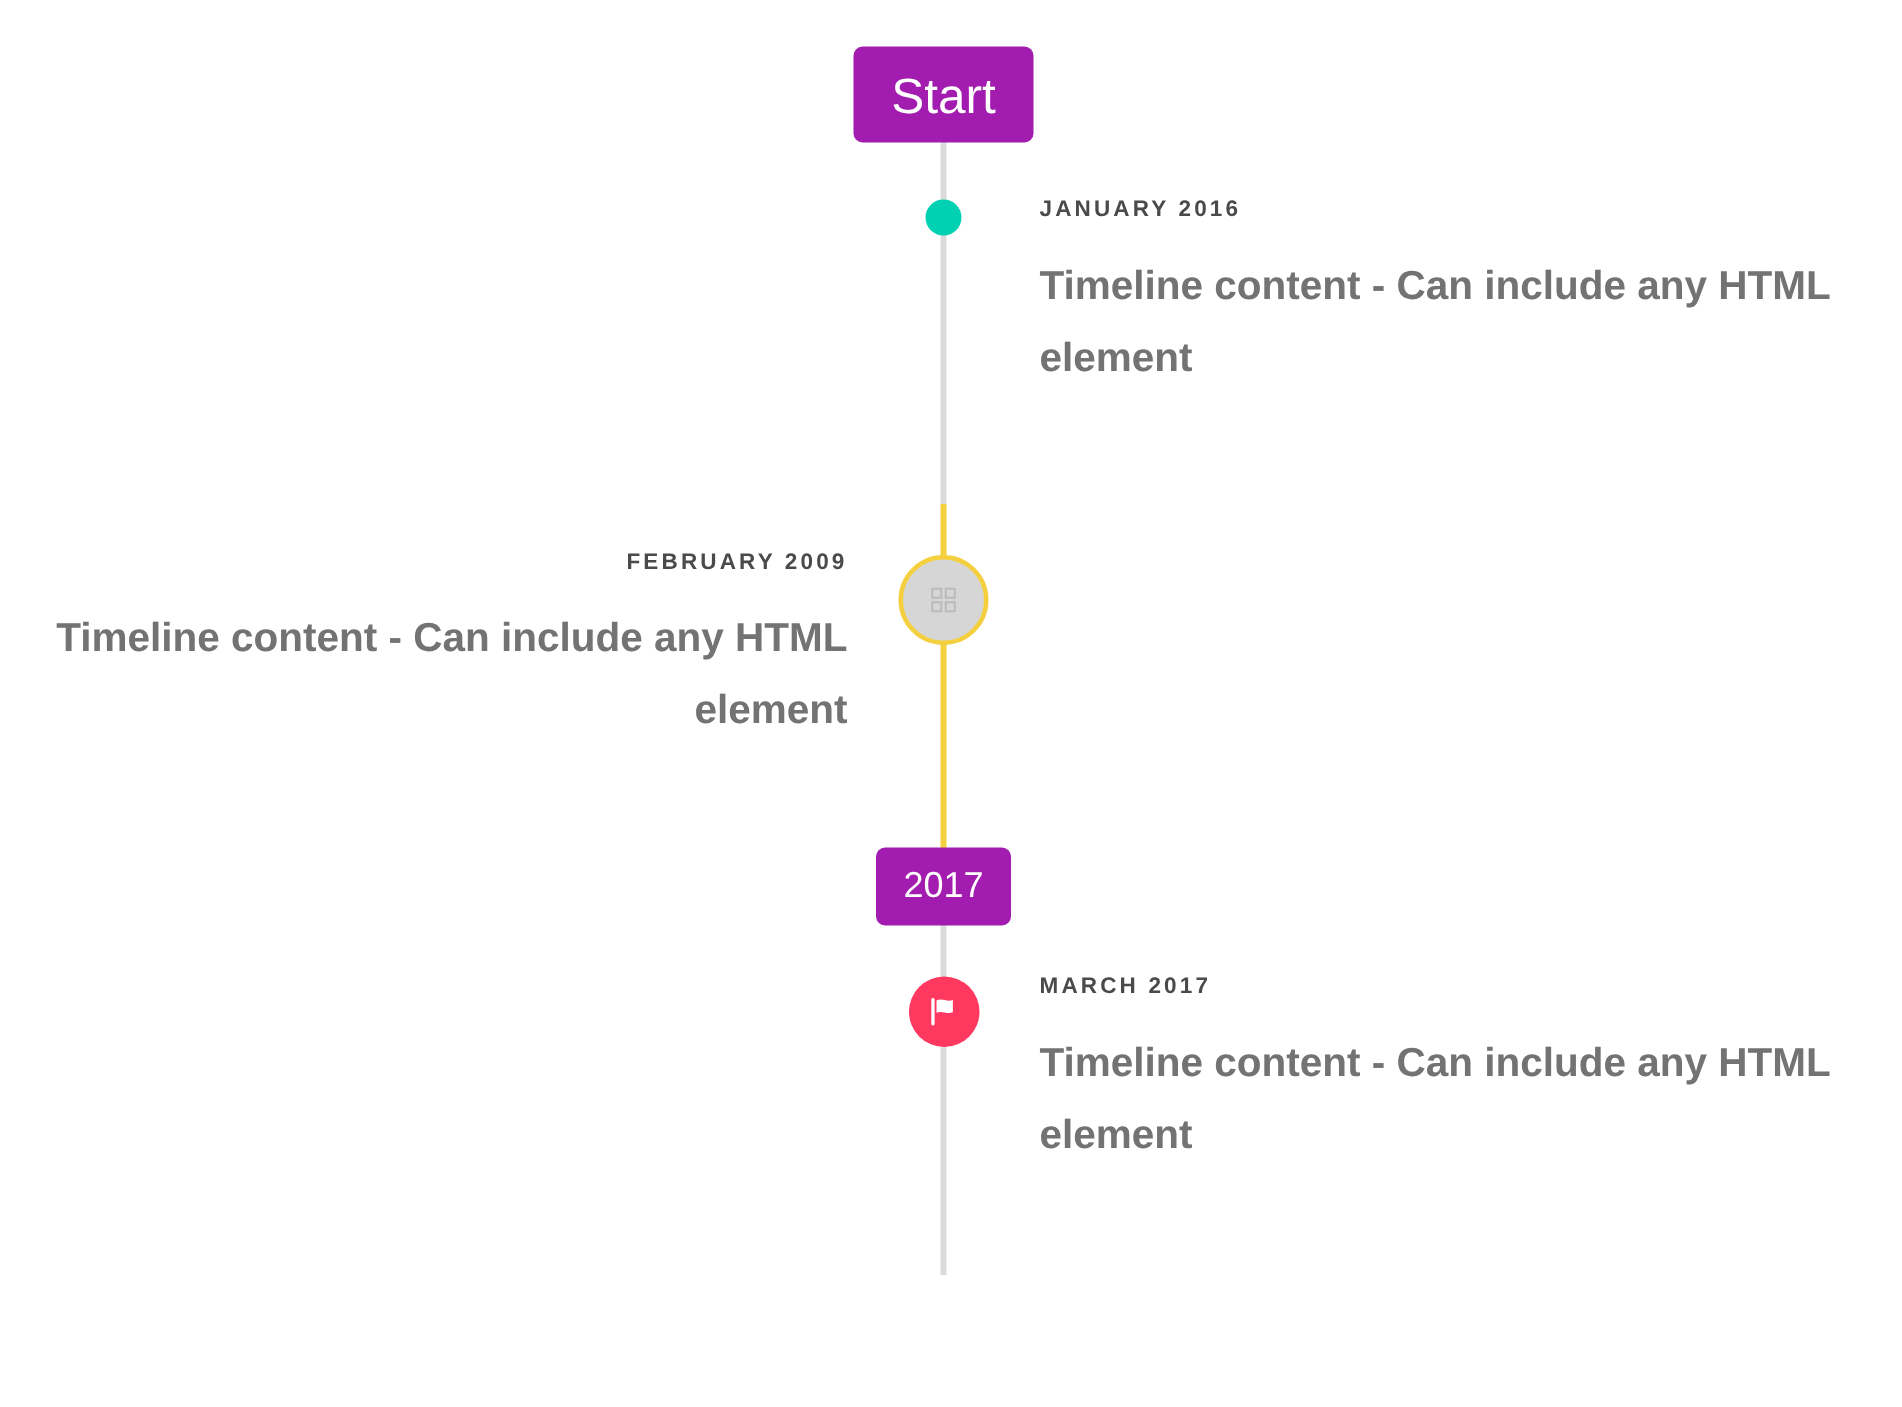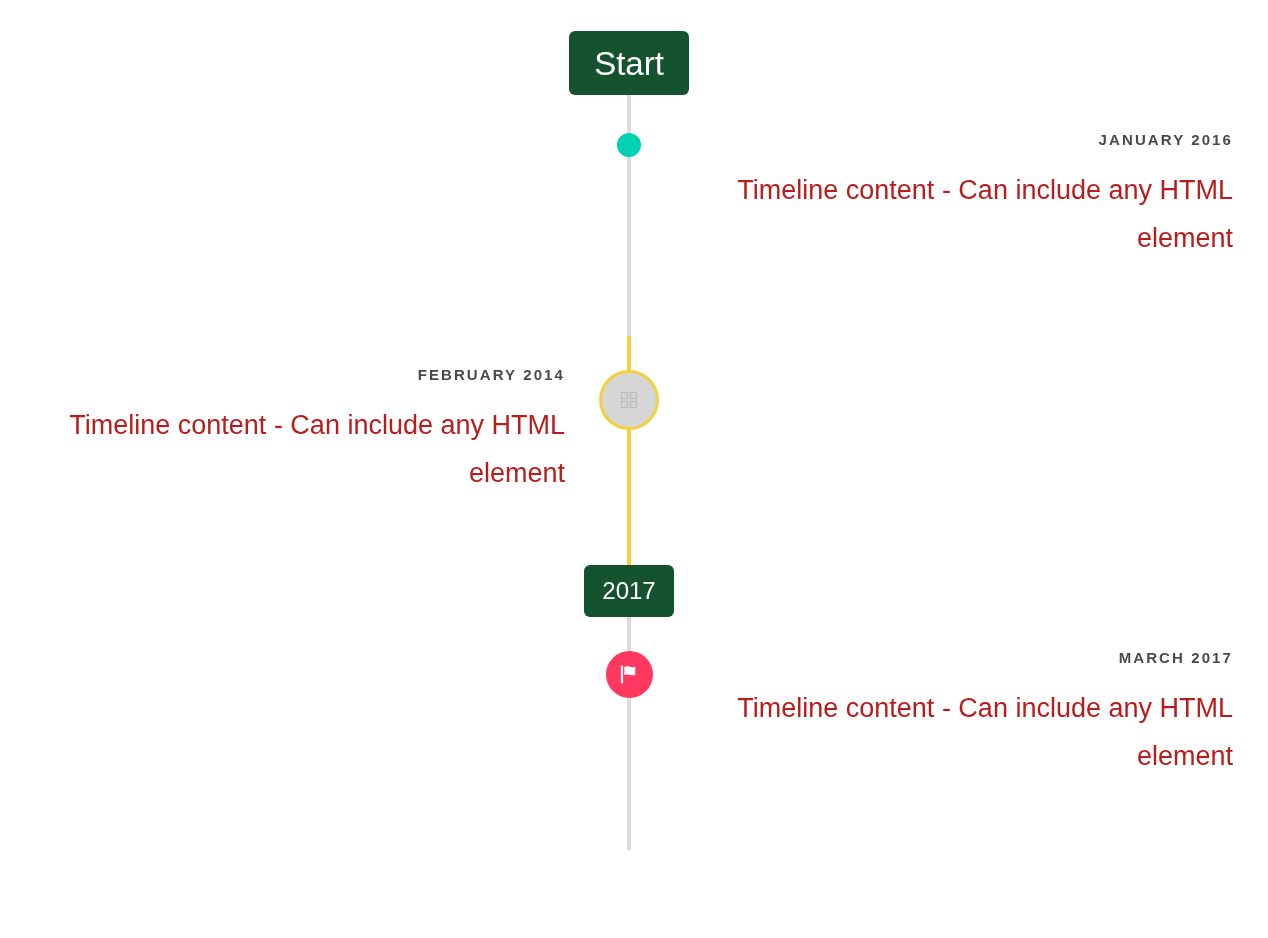--- a/index.html
+++ b/index.html
@@ -29,21 +29,21 @@
   .rail-top       { top: 93px;  height: 243px; }
   .rail-yellow    { top: 336px; height: 230px; background: #f4d03f; }
   .rail-mid       { top: 612px; height: 238px; }
 
   
   .badge {
     position: absolute;
     display: flex;
     align-items: center;
     justify-content: center;
-    background: #14532d;
+    background: #a21caf;
     color: #ffffff;
     border-radius: 6px;
     font-weight: 400;
     line-height: 1;
     z-index: 4;
   }
   .badge-start {
     left: 569px; top: 31px;
     width: 120px; height: 64px;
     font-size: 33px;
@@ -87,39 +87,39 @@
   .marker-flag {
     left: 606px; top: 651px;
     width: 47px; height: 47px;
     background: #ff3860;
   }
   .flag-icon { display: block; width: 23px; height: 23px; }
 
   
   .row { position: absolute; }
 
-  .row-right { left: 693px; width: 540px; text-align: right; }
+  .row-right { left: 693px; width: 540px; text-align: left; }
   .row-left  { left: 25px;  width: 540px; text-align: right; }
 
   .row-jan   { top: 131px; }
   .row-feb   { top: 366px; }
   .row-mar   { top: 649px; }
 
   .ev-date {
     font-size: 15px;
     font-weight: 700;
     letter-spacing: 2.1px;
     color: #4a4a4a;
     line-height: 1.2;
   }
   .ev-body {
     margin-top: 17px;
     font-size: 27px;
-    font-weight: 400;
-    color: #b91c1c;
+    font-weight: 700;
+    color: #737373;
     line-height: 1.78;
   }
 </style>
 </head>
 <body>
 
 <div id="timeline">
 
   <div class="rail rail-top"></div>
   <div class="rail rail-yellow"></div>
@@ -135,21 +135,21 @@
 
   <div class="marker marker-ring">
     <svg class="tofu" viewBox="0 0 18 18">
       <rect x="1.5" y="1.5" width="6" height="6" fill="none" stroke="#8a8a8a" stroke-width="1.4"></rect>
       <rect x="10.5" y="1.5" width="6" height="6" fill="none" stroke="#8a8a8a" stroke-width="1.4"></rect>
       <rect x="1.5" y="10.5" width="6" height="6" fill="none" stroke="#8a8a8a" stroke-width="1.4"></rect>
       <rect x="10.5" y="10.5" width="6" height="6" fill="none" stroke="#8a8a8a" stroke-width="1.4"></rect>
     </svg>
   </div>
   <div class="row row-left row-feb">
-    <div class="ev-date">FEBRUARY 2014</div>
+    <div class="ev-date">FEBRUARY 2009</div>
     <div class="ev-body">Timeline content - Can include any HTML element</div>
   </div>
 
   <div class="badge badge-year">2017</div>
 
   <div class="marker marker-flag">
     <svg class="flag-icon" viewBox="0 0 24 24">
       <rect x="3" y="2.5" width="2.3" height="19" rx="1.1" fill="#ffffff"></rect>
       <path d="M6.6 4.1c3.9-1.9 7.5 1.4 11.4-0.3v8.6c-3.9 1.7-7.5-1.6-11.4 0.3z" fill="#ffffff"></path>
     </svg>

